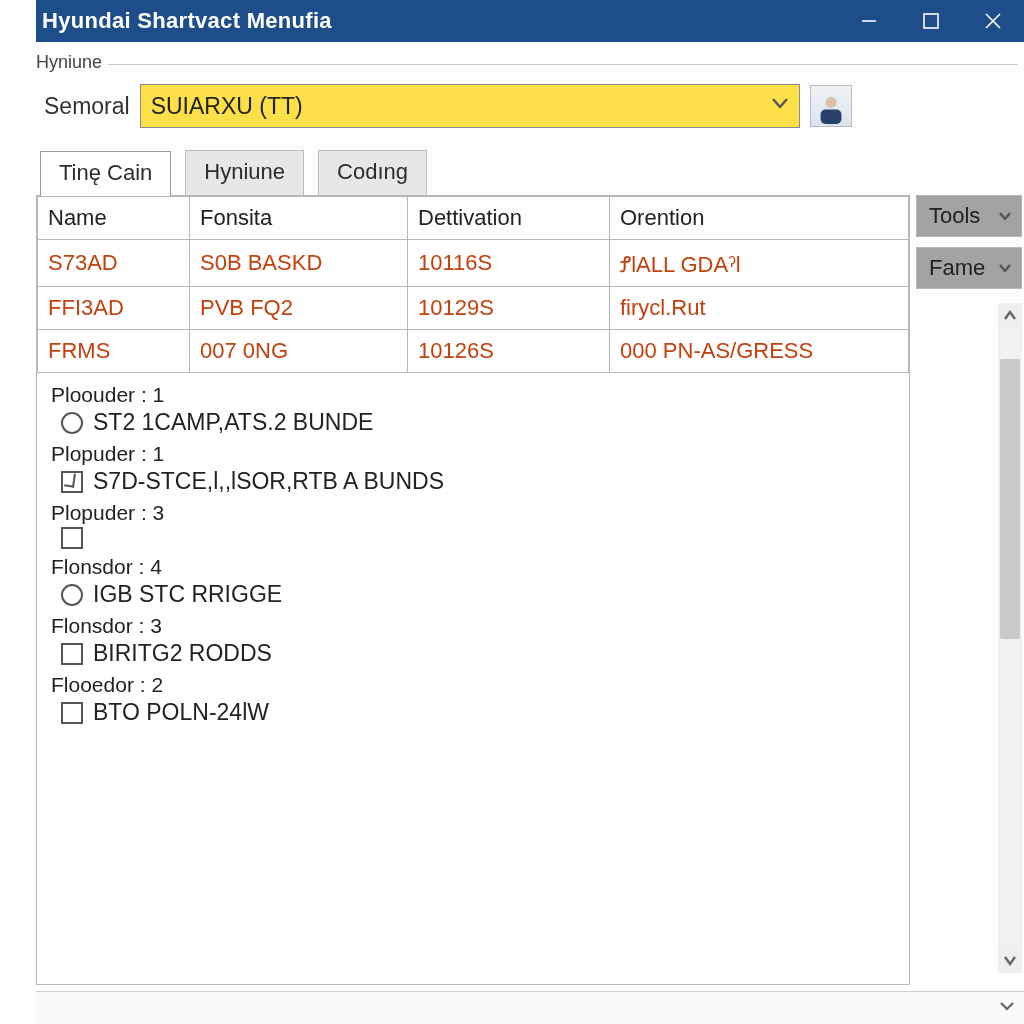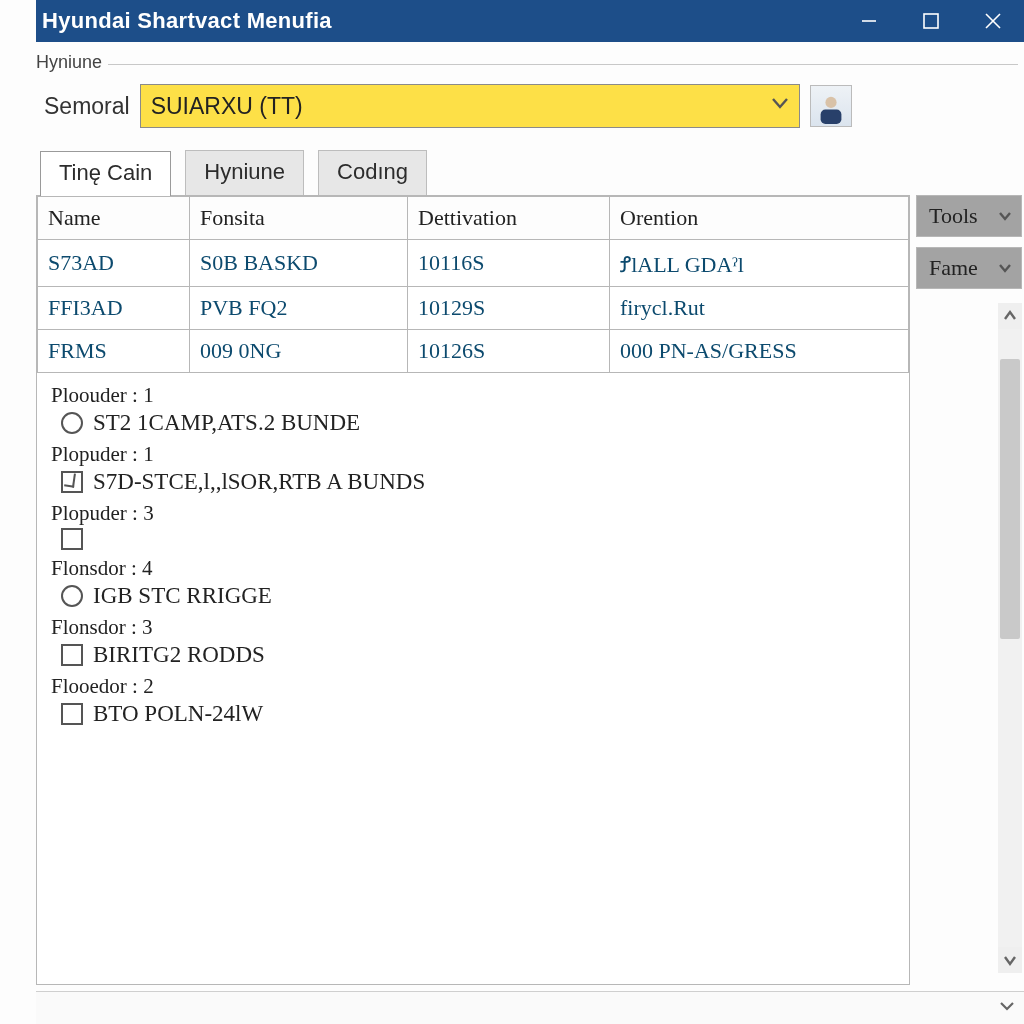--- a/index.html
+++ b/index.html
@@ -70,33 +70,33 @@
     font-size: 22px; color: #2c2c2c;
     cursor: pointer;
   }
   .tab.active {
     background: #fff;
     border-color: #9a9a9a;
     position: relative; top: 1px;
     font-weight: 500;
   }
   .content-wrap {
-    display: flex; gap: 6px; margin-top: 0; height: 790px; font-family: Liberation Serif, serif;
+    display: flex; gap: 6px; margin-top: 0; height: 790px;
   }
   .main-panel {
     flex: 1; border: 1px solid #b7b7b7; background: #fff;
     display: flex; flex-direction: column; overflow: hidden;
   }
   table.grid {
     border-collapse: collapse; width: 100%;
     font-size: 22px;
   }
   table.grid th, table.grid td {
     border: 1px solid #b7b7b7; padding: 8px 10px;
-    text-align: left; font-weight: 400; color: #0c4a6e;
+    text-align: left; font-weight: 400; color: #c2410c;
     white-space: nowrap;
   }
   table.grid th {
     background: #fdfdfd; font-size: 22px; color: #222;
   }
   .list-area {
     padding: 4px 10px 4px 14px; font-size: 22px; color: #222;
     overflow: hidden;
   }
   .grp-label { margin: 6px 0 2px 0; font-size: 21px; }
@@ -226,21 +226,21 @@
                 <td>ꝬlALL GDAˀl</td>
               </tr>
               <tr>
                 <td>FFI3AD</td>
                 <td>PVB FQ2</td>
                 <td>10129S</td>
                 <td>firycl.Rut</td>
               </tr>
               <tr>
                 <td>FRMS</td>
-                <td>009 0NG</td>
+                <td>007 0NG</td>
                 <td>10126S</td>
                 <td>000 PN-AS/GRESS</td>
               </tr>
             </tbody>
         </table>
 
         <div class="list-area" id="list-area">
             <div class="grp-label">Ploouder :  1</div>
             <div class="opt">
               <span class="radio"></span>

